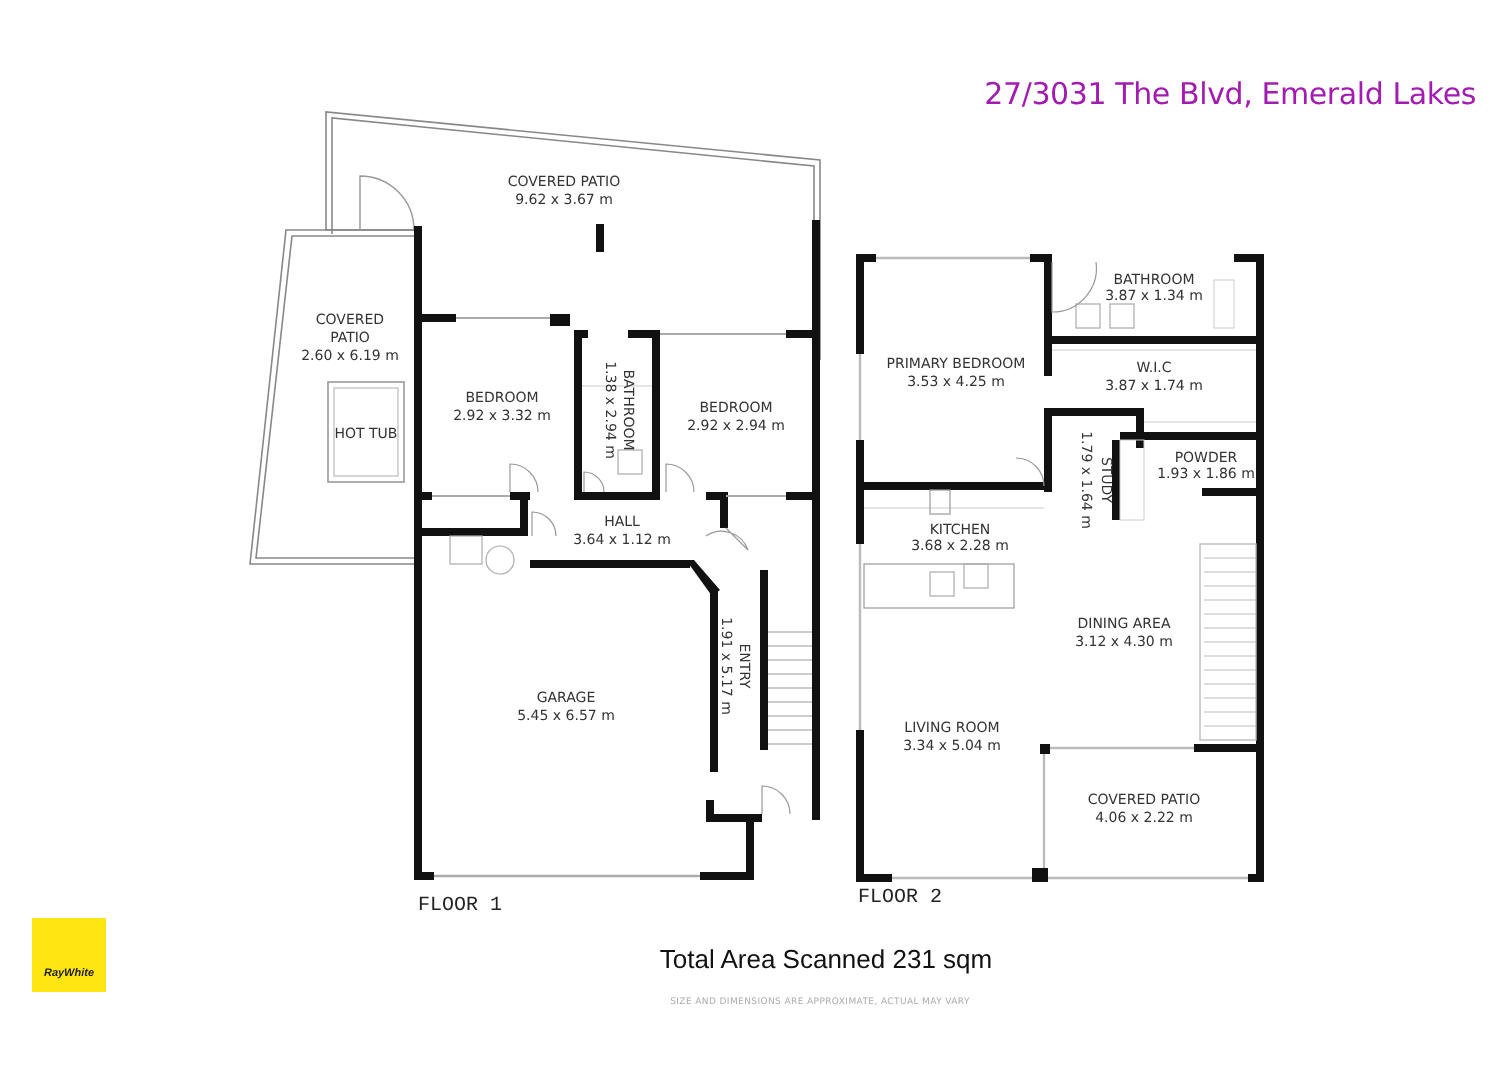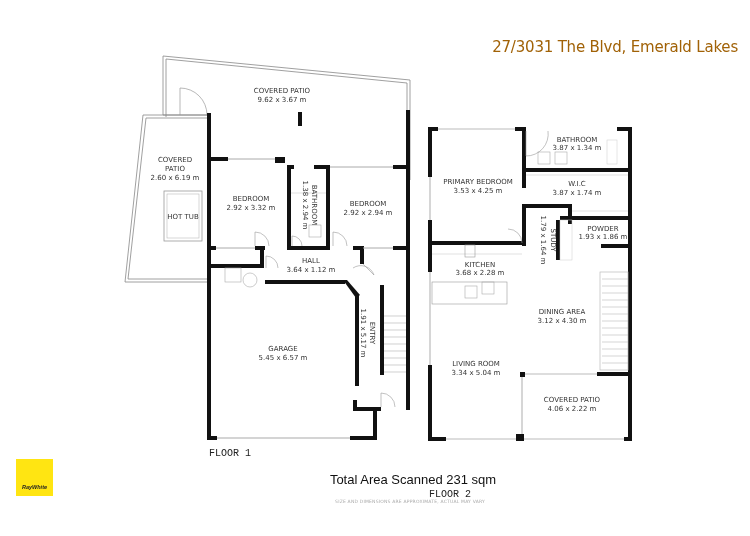--- a/index.html
+++ b/index.html
@@ -1,17 +1,17 @@
 <!DOCTYPE html>
 <html><head>
 <meta charset="utf-8">
 <style>
   html, body { margin: 0; padding: 0; background: #ffffff; }
   body { width: 750px; height: 536px; position: relative; overflow: hidden; font-family: "DejaVu Sans", sans-serif; }
-  .title { position: absolute; top: 38px; right: 12px; font-size: 15px; color: #a16207; font-family: "DejaVu Sans", sans-serif; letter-spacing: -0.2px; }
+  .title { position: absolute; top: 38px; right: 12px; font-size: 15px; color: #a21caf; font-family: "DejaVu Sans", sans-serif; letter-spacing: -0.2px; }
   svg.plan { position: absolute; left: 0; top: 0; }
   .room-label { font-family: "DejaVu Sans", sans-serif; font-size: 7px; fill: #333; text-anchor: middle; }
   .floor-label { position: absolute; font-size: 10px; color: #222; font-family: Liberation Mono, monospace; }
   .total { position: absolute; top: 472px; left: 3px; width: 750px; text-align: center; font-size: 13px; color: #111; font-family: "Liberation Sans", sans-serif; padding-left: 70px; box-sizing: border-box; }
   .disclaimer { position: absolute; top: 527px; left: 0; width: 750px; text-align: center; font-size: 4.5px; color: #aaa; padding-left: 70px; box-sizing: border-box; letter-spacing: 0.2px; }
   .logo { position: absolute; left: 16px; top: 459px; width: 37px; height: 37px; background: #ffe512; }
   .logo span { position: absolute; bottom: 6px; left: 0; width: 100%; text-align: center; font-size: 5.5px; font-weight: bold; font-style: italic; color: #222; font-family: "Liberation Sans", sans-serif; }
 </style>
 </head>
 <body>
@@ -229,20 +229,20 @@
     <text class="room-label" x="562" y="314">DINING AREA</text>
     <text class="room-label" x="562" y="323">3.12 x 4.30 m</text>
     <text class="room-label" x="476" y="366">LIVING ROOM</text>
     <text class="room-label" x="476" y="375">3.34 x 5.04 m</text>
     <text class="room-label" x="572" y="402">COVERED PATIO</text>
     <text class="room-label" x="572" y="411">4.06 x 2.22 m</text>
   </g>
 </svg>
 
 <div class="floor-label" style="left:209px; top:448px;">FLOOR 1</div>
-<div class="floor-label" style="left:429px; top:444px;margin-top:45px;">FLOOR 2</div>
+<div class="floor-label" style="left:429px; top:444px;">FLOOR 2</div>
 
 <div class="total">Total Area Scanned 231 sqm</div>
 <div class="disclaimer" style="top:499px;">SIZE AND DIMENSIONS ARE APPROXIMATE, ACTUAL MAY VARY</div>
 
 <div class="logo">
   <span>RayWhite</span>
 </div>
 
 </body></html>

